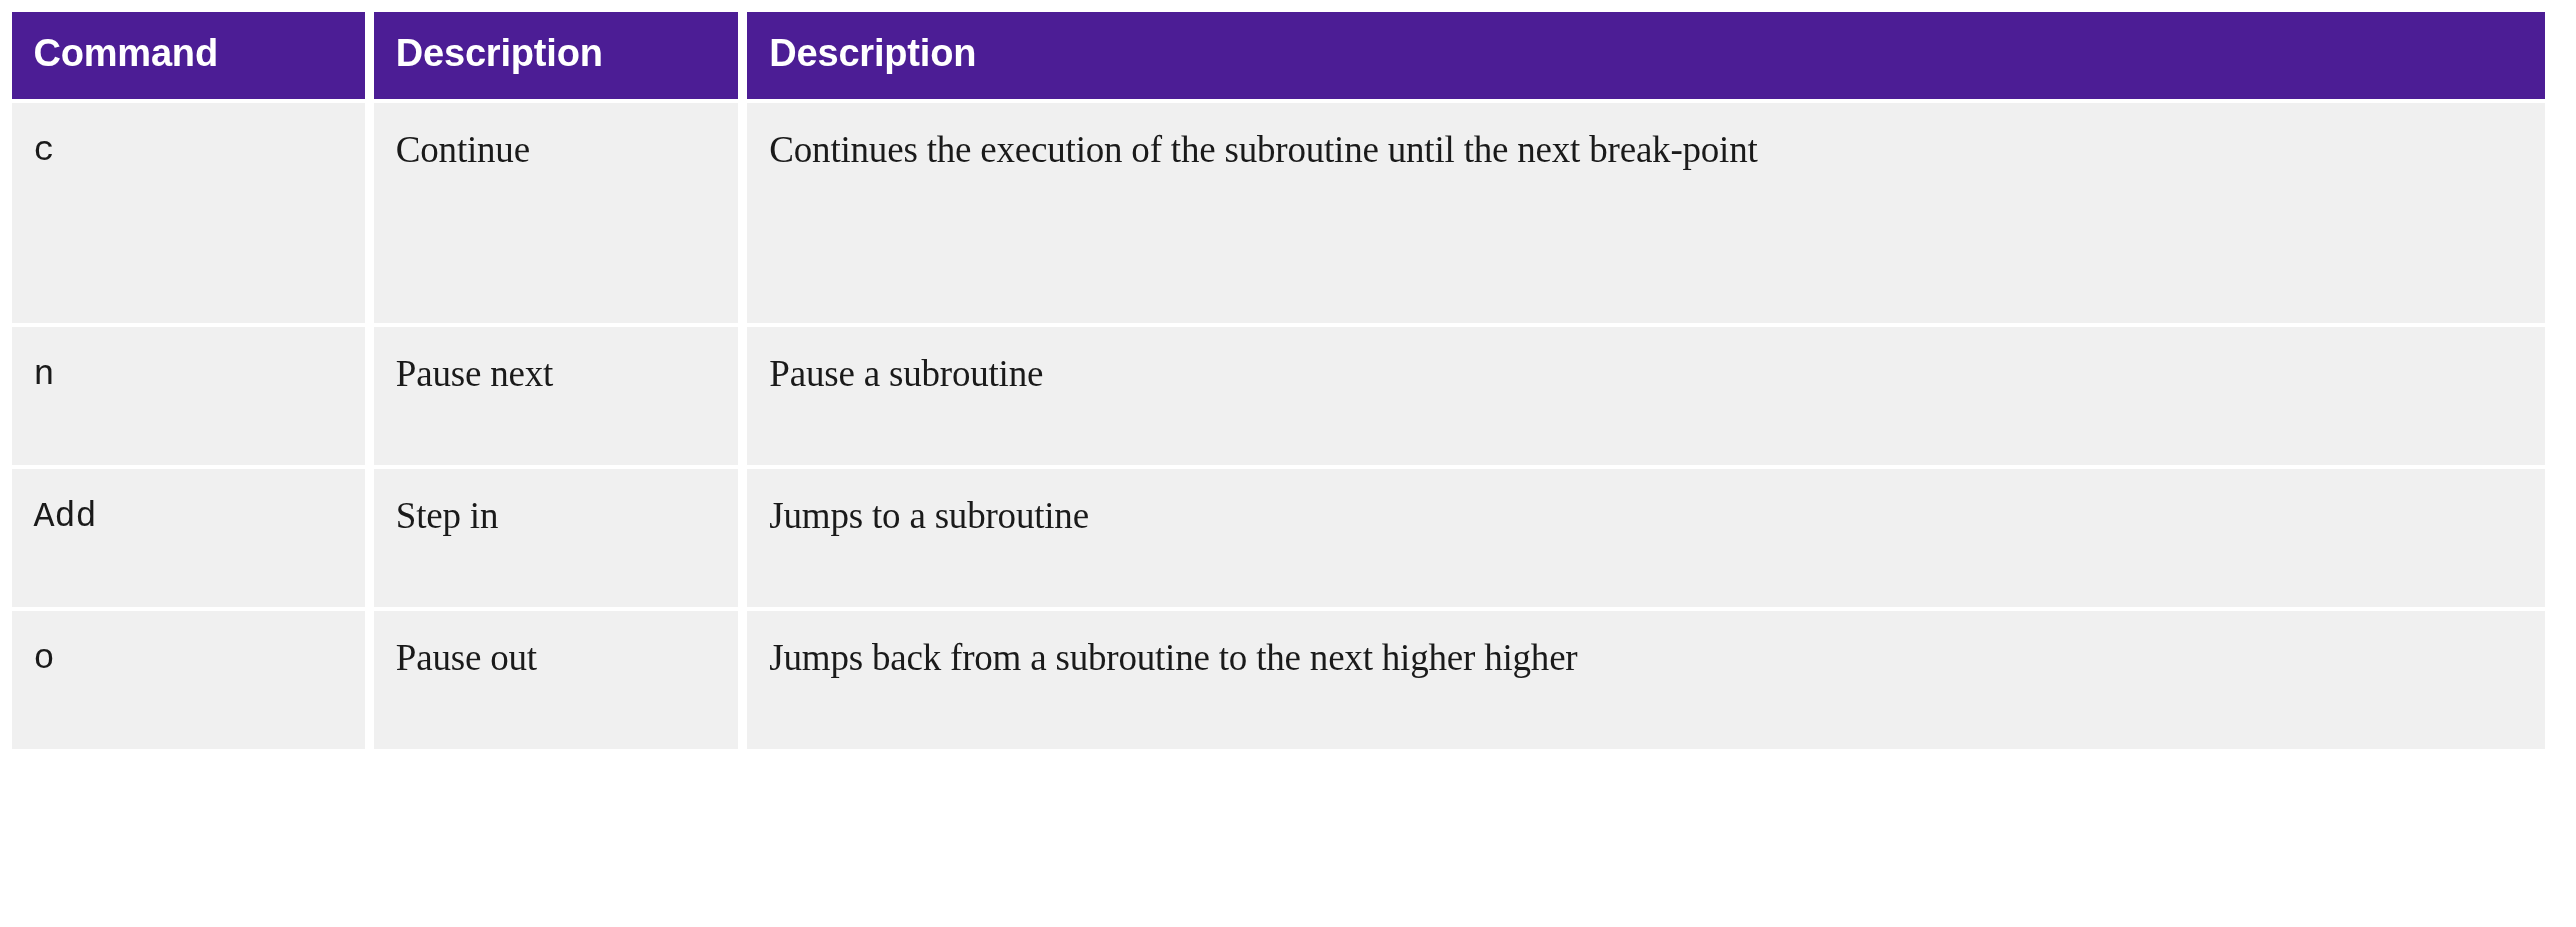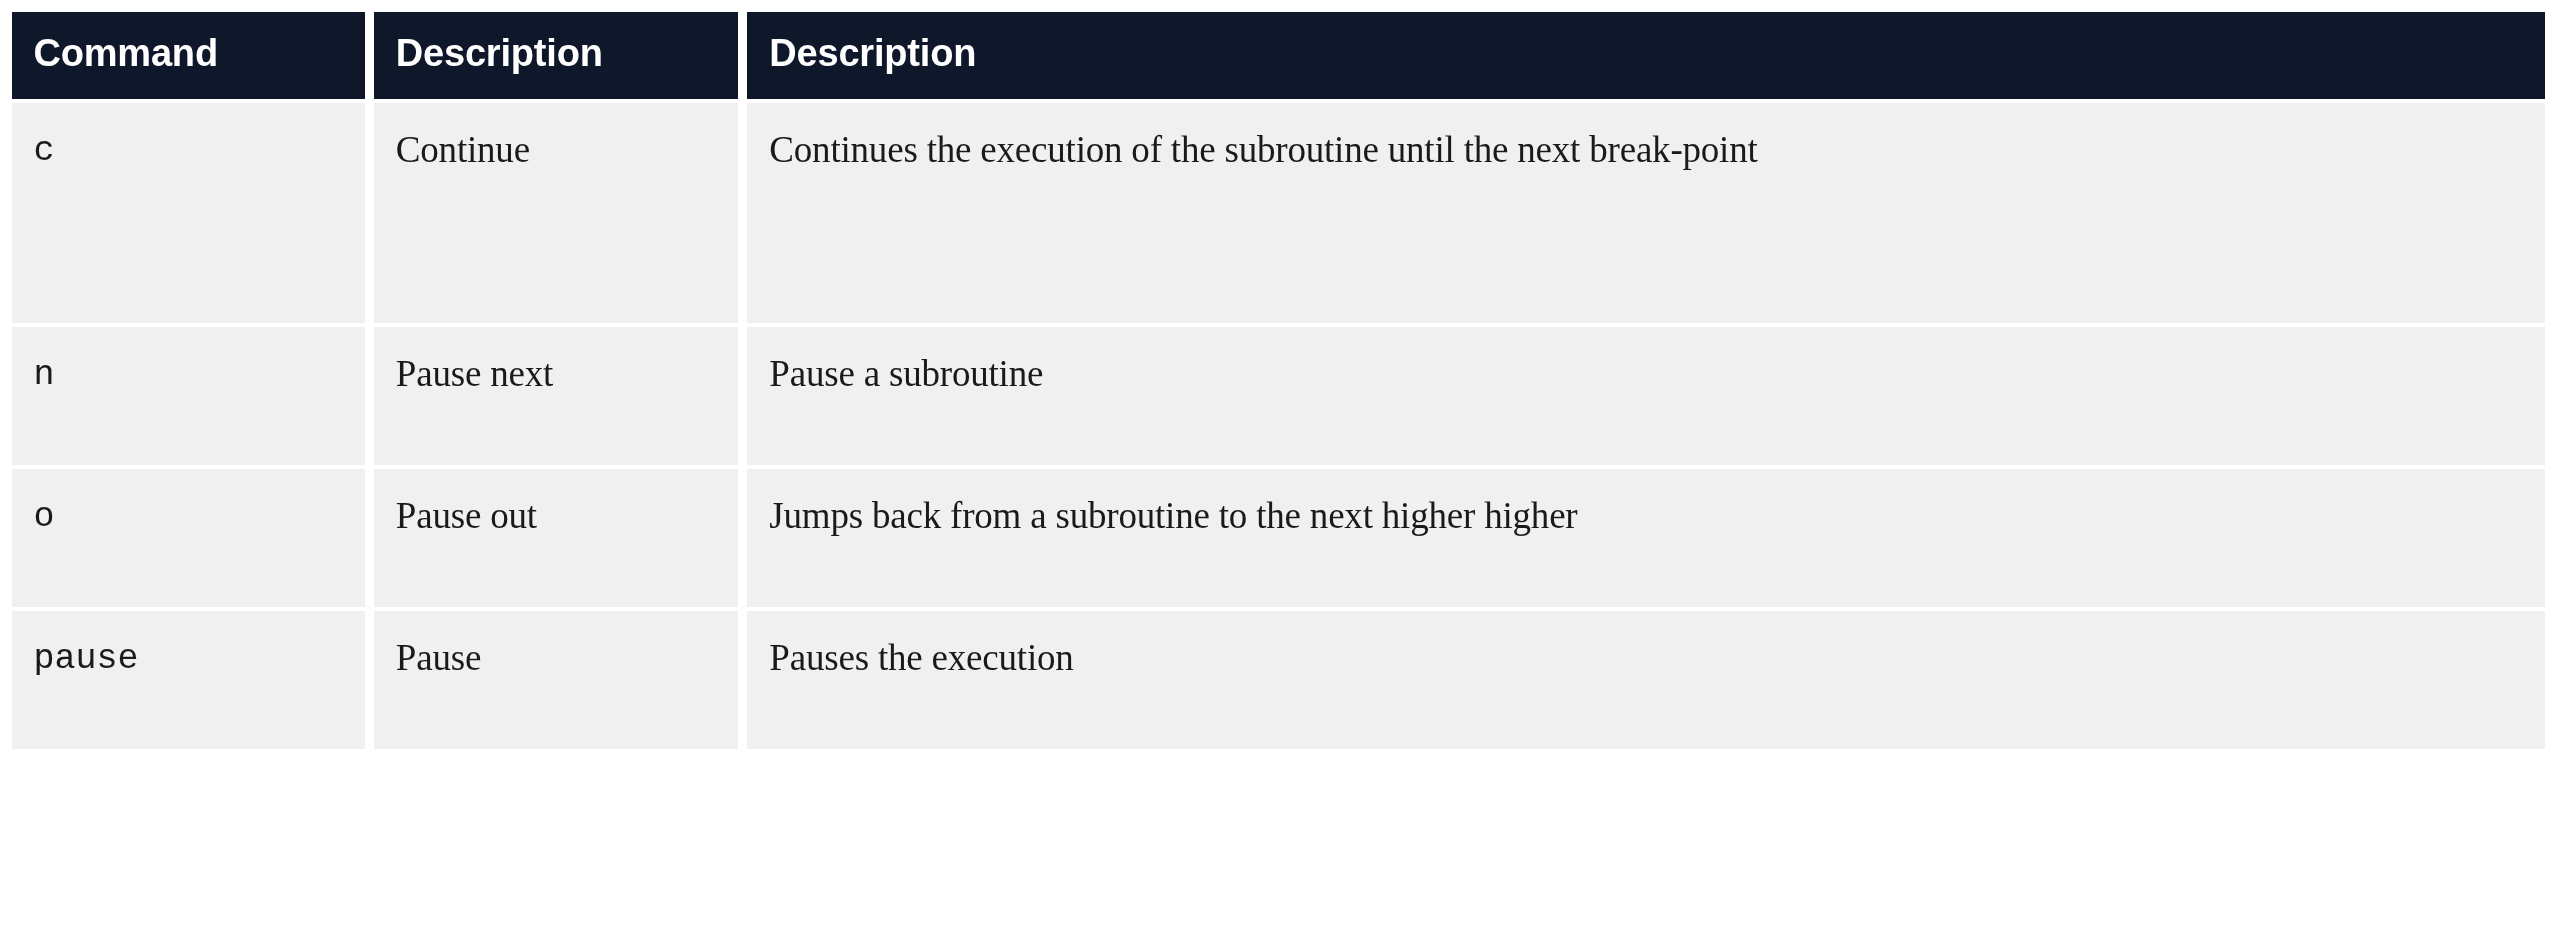--- a/index.html
+++ b/index.html
@@ -27,21 +27,21 @@
     border-spacing: 9.3px 4.2px;
     table-layout: fixed;
     margin: -4.2px -9.3px;
   }
 
   col.c-command   { width: 348px; }
   col.c-desc-2    { width: 359px; }
   col.c-desc-3    { width: 1770px; }
 
   thead th {
-    background: #0f172a;
+    background: #4c1d95;
     color: #ffffff;
     font-weight: bold;
     font-size: 38px;
     line-height: 1.05;
     text-align: left;
     vertical-align: middle;
     padding: 22px 0 25px 22px;
     height: 80px;
     box-sizing: border-box;
     font-family: "Liberation Sans", sans-serif;
@@ -106,29 +106,29 @@
         </td>
       </tr>
       <tr class="std">
         <td class="cmd">n</td>
         <td>Pause next</td>
         <td>
           <span class="desc-long">Pause a subroutine</span>
         </td>
       </tr>
       <tr class="std">
+        <td class="cmd">Add</td>
+        <td>Step in</td>
+        <td>
+          <span class="desc-long">Jumps to a subroutine</span>
+        </td>
+      </tr>
+      <tr class="std">
         <td class="cmd">o</td>
         <td>Pause out</td>
         <td>
           <span class="desc-long">Jumps back from a subroutine to the next higher higher</span>
-        </td>
-      </tr>
-      <tr class="std">
-        <td class="cmd">pause</td>
-        <td>Pause</td>
-        <td>
-          <span class="desc-long">Pauses the execution</span>
         </td>
       </tr>
     </tbody>
   </table>
 </div>
 
 
 </body></html>

